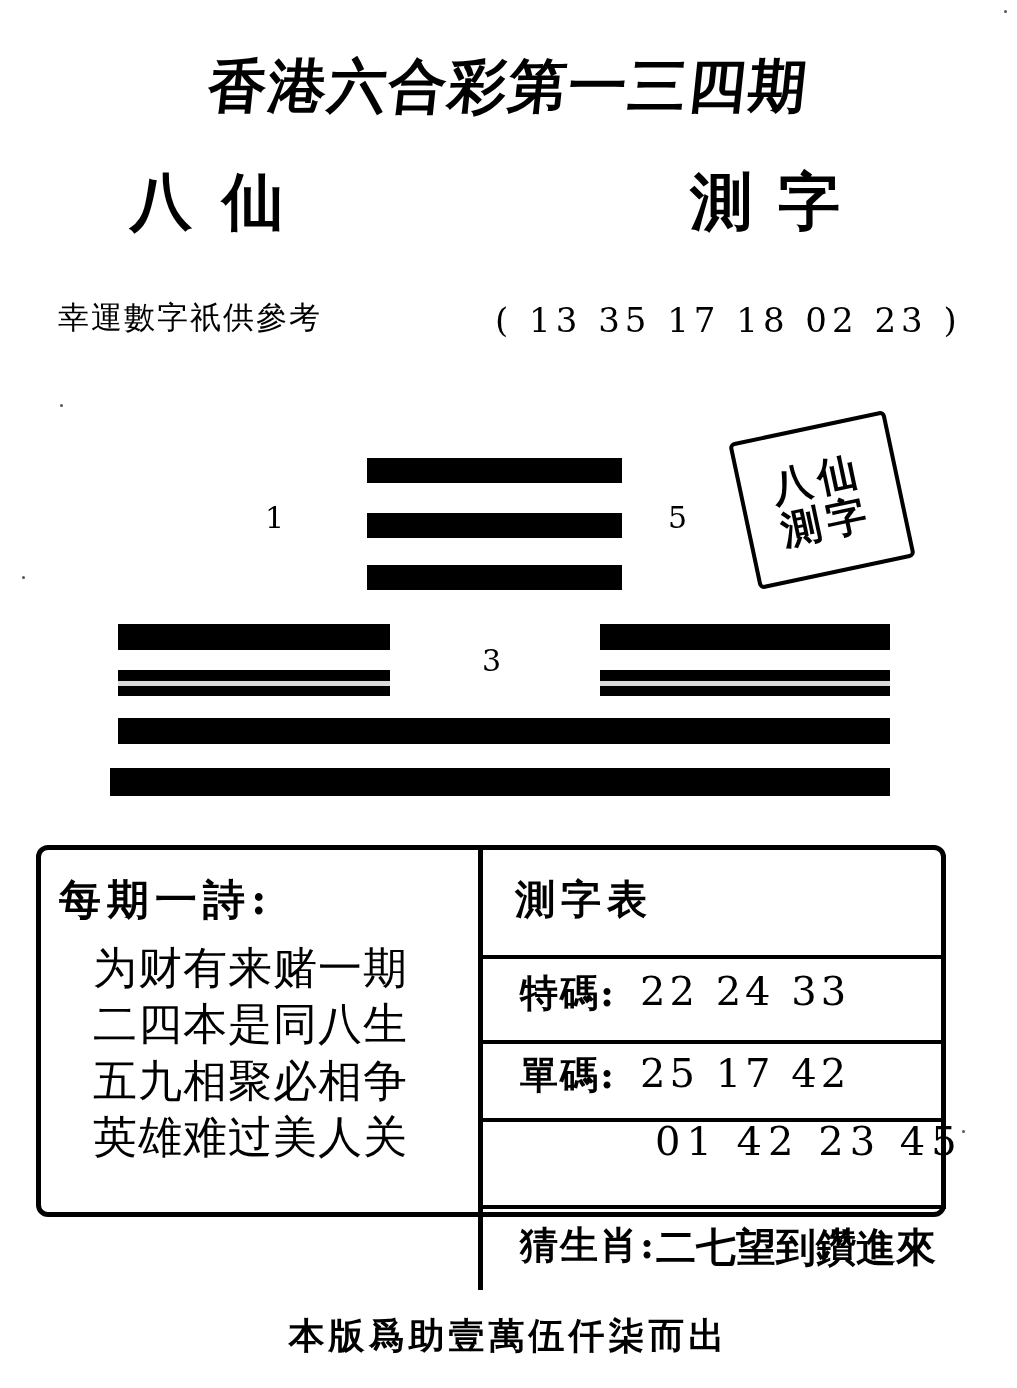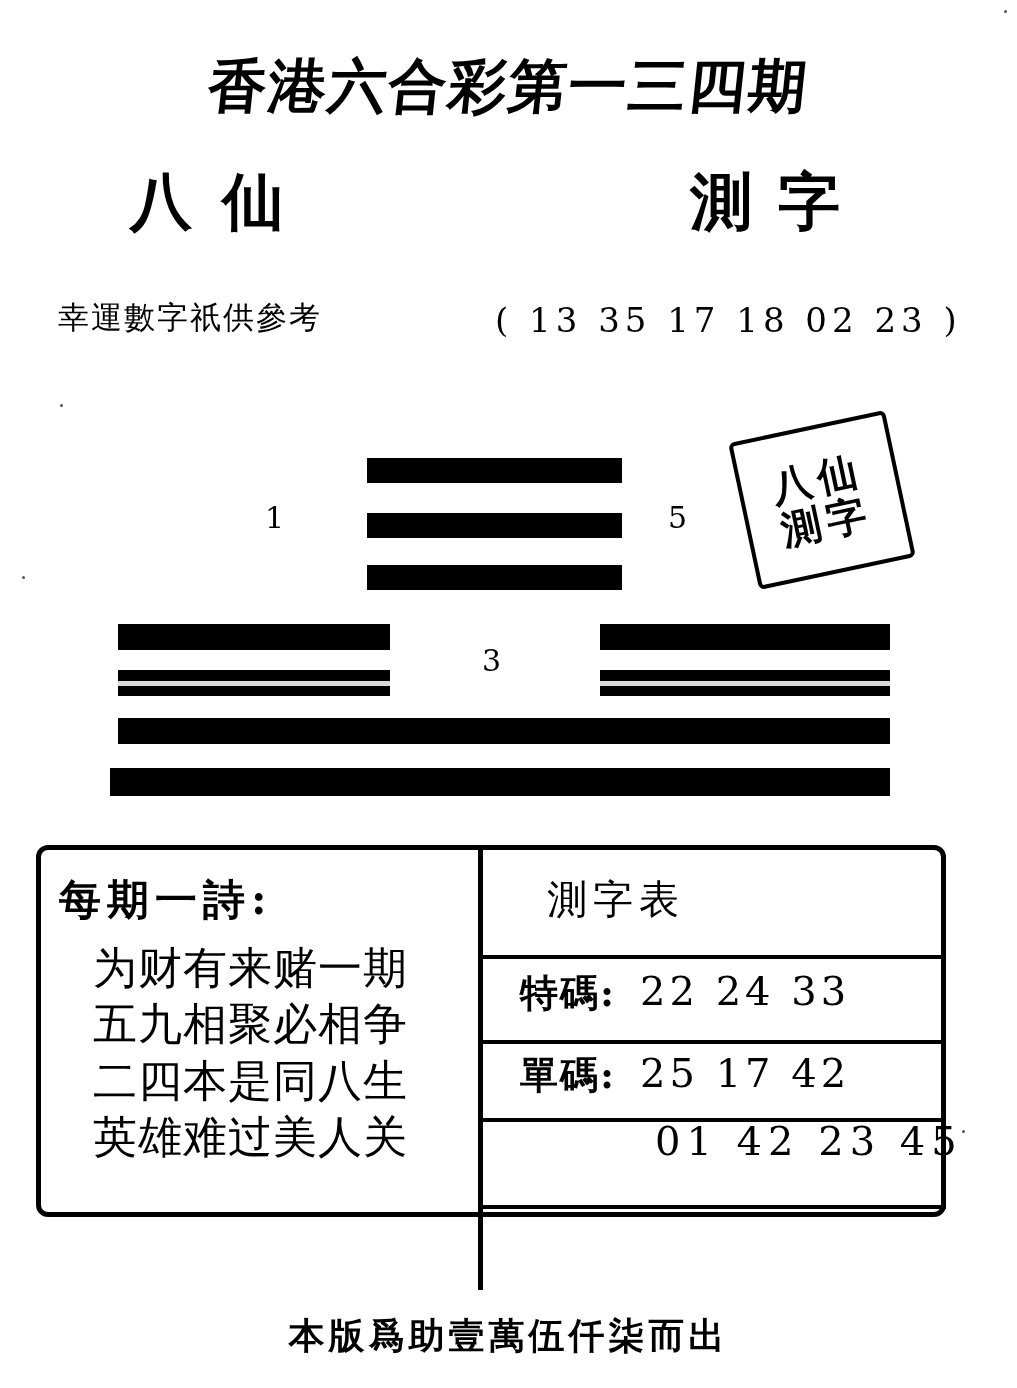--- a/index.html
+++ b/index.html
@@ -161,23 +161,23 @@
     background: #000;
   }
   .table-col {
     position: absolute;
     left: 442px; top: 0;
     right: 0;
     height: 100%;
   }
   .tbl-head {
     position: absolute;
-    left: 64px; top: 22px;
+    left: 32px; top: 22px;
     font-size: 40px;
-    font-weight: normal;
+    font-weight: bold;
     letter-spacing: 6px;
   }
   .hdiv {
     position: absolute;
     left: 442px;
     width: 463px;
     height: 4px;
     background: #000;
   }
   .row {
@@ -262,22 +262,22 @@
       <span>八仙</span>
       <span>測字</span>
     </div>
   </div>
 
   <div class="bottom-box">
     <div class="poem-col">
       <div class="poem-title">每期一詩:</div>
       <div class="poem-lines">
         <div>为财有来赌一期</div>
+        <div>二四本是同八生</div>
         <div>五九相聚必相争</div>
-        <div>二四本是同八生</div>
         <div>英雄难过美人关</div>
       </div>
     </div>
 
     <div class="vdiv"></div>
 
     <div class="table-col">
       <div class="tbl-head">測字表</div>
     </div>
 
@@ -294,20 +294,24 @@
     <div class="row" style="top:200px; height:65px; left:437px; width:468px;">
       <span class="row-label">單碼:</span>
       <span class="row-nums">25    17    42</span>
     </div>
 
     <div class="row" style="top:268px; height:65px; left:437px; width:468px;">
       <span class="row-label"></span>
       <span class="row-nums wide" style="margin-left:135px;">01    42    23  45</span>
     </div>
 
+    <div class="row" style="top:370px; height:65px; left:437px; width:468px;">
+      <span class="row-label">猜生肖:</span>
+      <span class="zodiac-text">二七望到鑽進來</span>
+    </div>
   </div>
 
   <div class="footer">本版爲助壹萬伍仟柒而出</div>
 
   <div class="speck" style="left:1004px; top:10px; width:3px; height:3px;"></div>
   <div class="speck" style="left:60px; top:404px; width:3px; height:3px;"></div>
   <div class="speck" style="left:22px; top:576px; width:3px; height:3px;"></div>
   <div class="speck" style="left:962px; top:1130px; width:3px; height:3px;"></div>
 </div>
 

